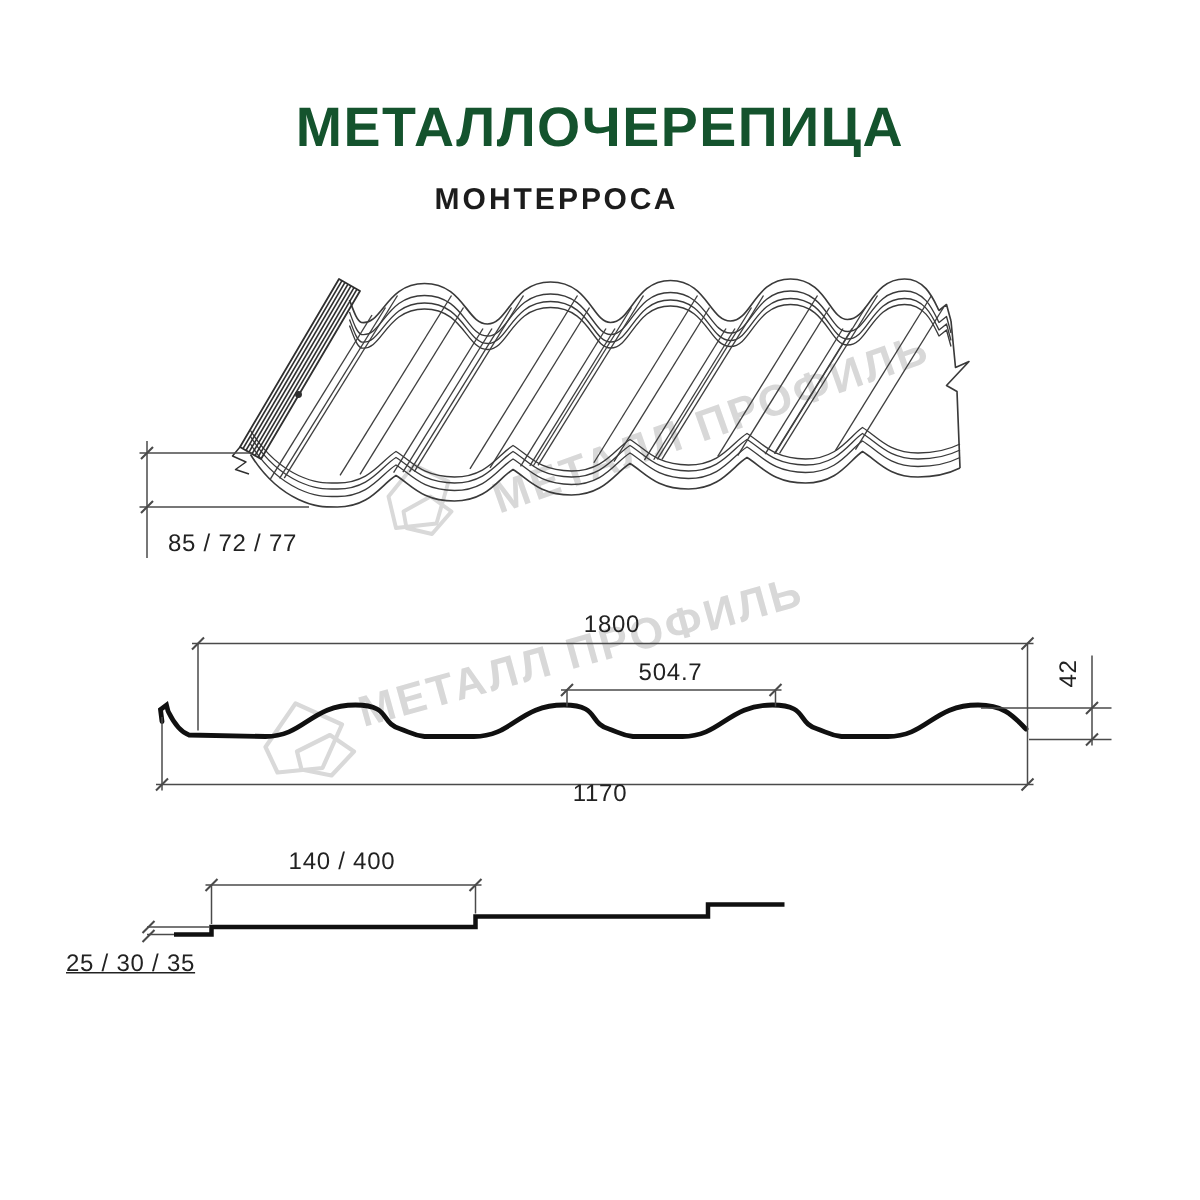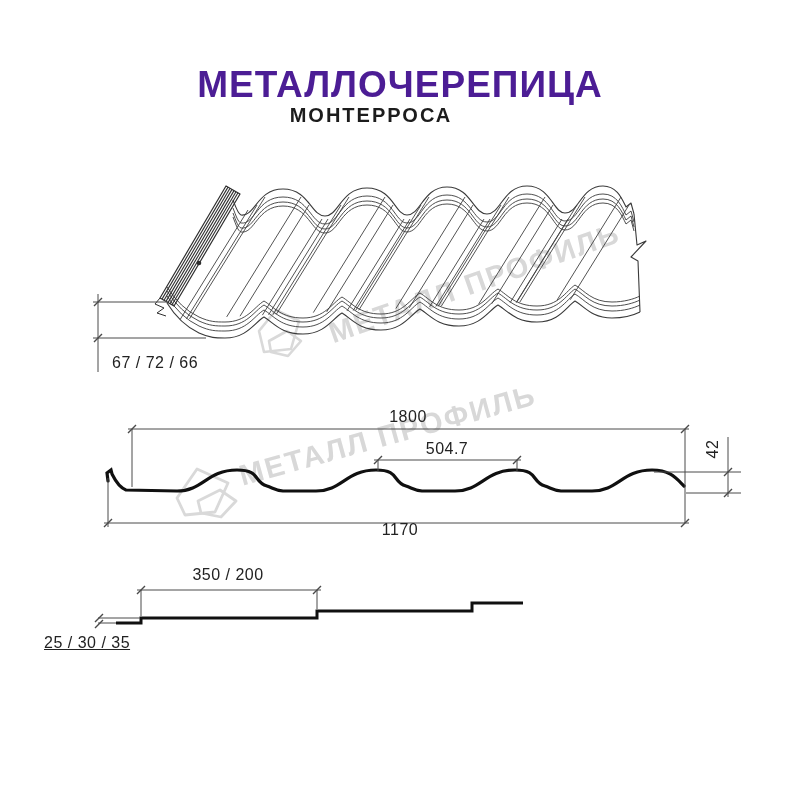--- a/index.html
+++ b/index.html
@@ -1,21 +1,21 @@
 <!DOCTYPE html>
 <html><head>
 <meta charset="utf-8">
 <style>
   html,body{margin:0;padding:0;background:#fff;}
   #stage{position:relative;width:800px;height:800px;background:#fff;overflow:hidden;
          font-family:"Liberation Sans",sans-serif;}
   .abs{position:absolute;}
   #title{left:0;top:64px;width:800px;text-align:center;font-size:37px;font-weight:800;
-         color:#4c1d95;letter-spacing:1px;white-space:nowrap;}
-  #subtitle{left:0;top:104px;width:742px;text-align:center;font-size:20px;font-weight:700;
+         color:#14532d;letter-spacing:1px;white-space:nowrap;}
+  #subtitle{left:0;top:122px;width:742px;text-align:center;font-size:20px;font-weight:700;
             color:#1c1c1c;letter-spacing:2px;white-space:nowrap;}
   .watermark{white-space:nowrap;font-size:29px;font-weight:700;color:#d8d8d8;
              letter-spacing:2px;z-index:1;}
   #wm1{left:330px;top:318px;transform:rotate(-19.5deg);transform-origin:left center;}
   #wm2{left:240px;top:460px;transform:rotate(-15.5deg);transform-origin:left center;}
   svg{position:absolute;left:0;top:0;z-index:2;}
   .dim-label{position:absolute;font-size:16px;color:#222;letter-spacing:0.5px;
              white-space:nowrap;z-index:3;}
   .ctr{transform:translateX(-50%);}
   #lab-42{left:697px;top:440px;width:32px;text-align:center;transform:rotate(-90deg);}
@@ -168,20 +168,20 @@
         <line x1="98" y1="618" x2="140" y2="618"></line>
         <line x1="98" y1="623" x2="116" y2="623"></line>
         <path d="M95,622 L103,614 M95,628 L103,620" stroke-width="1.4"></path>
       </g>
     </g>
   </svg>
 
   <div class="abs" id="title">МЕТАЛЛОЧЕРЕПИЦА</div>
   <div class="abs" id="subtitle">МОНТЕРРОСА</div>
 
-  <div class="dim-label" style="left:112px;top:354px;">67 / 72 / 66</div>
+  <div class="dim-label" style="left:112px;top:354px;">85 / 72 / 77</div>
   <div class="dim-label ctr" style="left:408px;top:408px;">1800</div>
   <div class="dim-label ctr" style="left:447px;top:440px;">504.7</div>
   <div class="dim-label" id="lab-42">42</div>
   <div class="dim-label ctr" style="left:400px;top:503px;margin-top:18px;">1170</div>
-  <div class="dim-label ctr" style="left:228px;top:566px;">350 / 200</div>
+  <div class="dim-label ctr" style="left:228px;top:566px;">140 / 400</div>
   <div class="dim-label" style="left:44px;top:634px;text-decoration:underline;">25 / 30 / 35</div>
 </div>
 
 </body></html>

